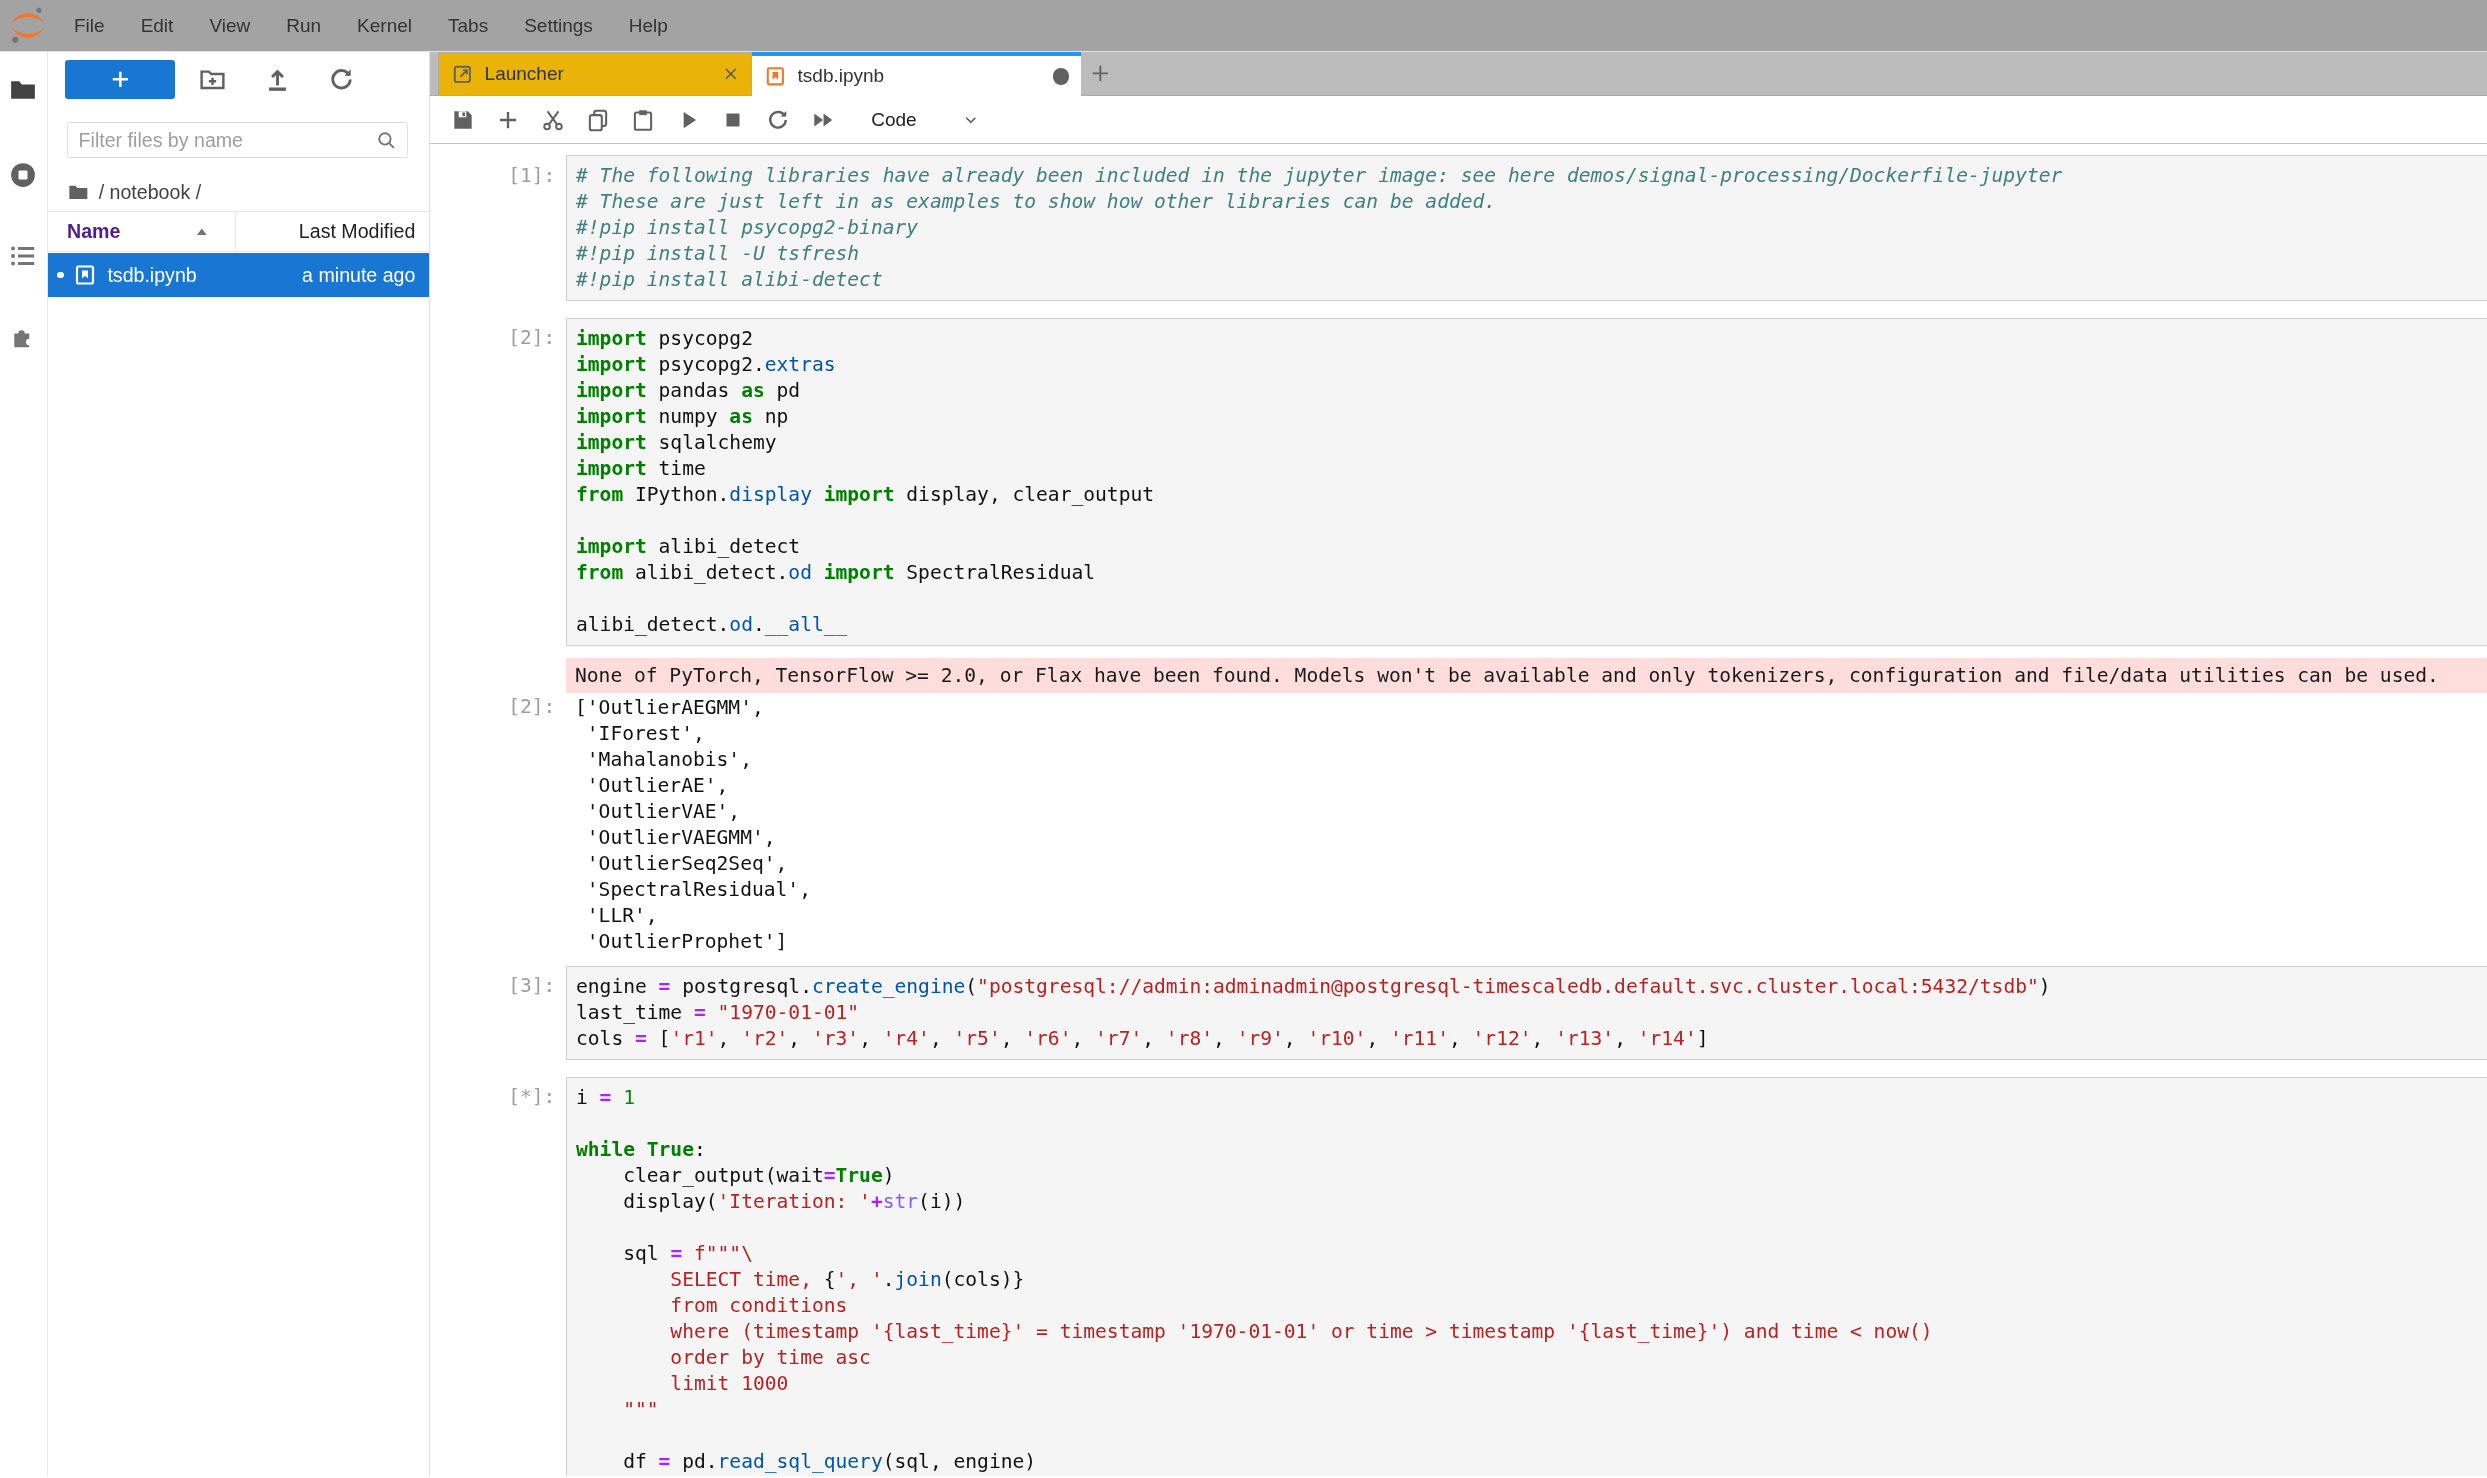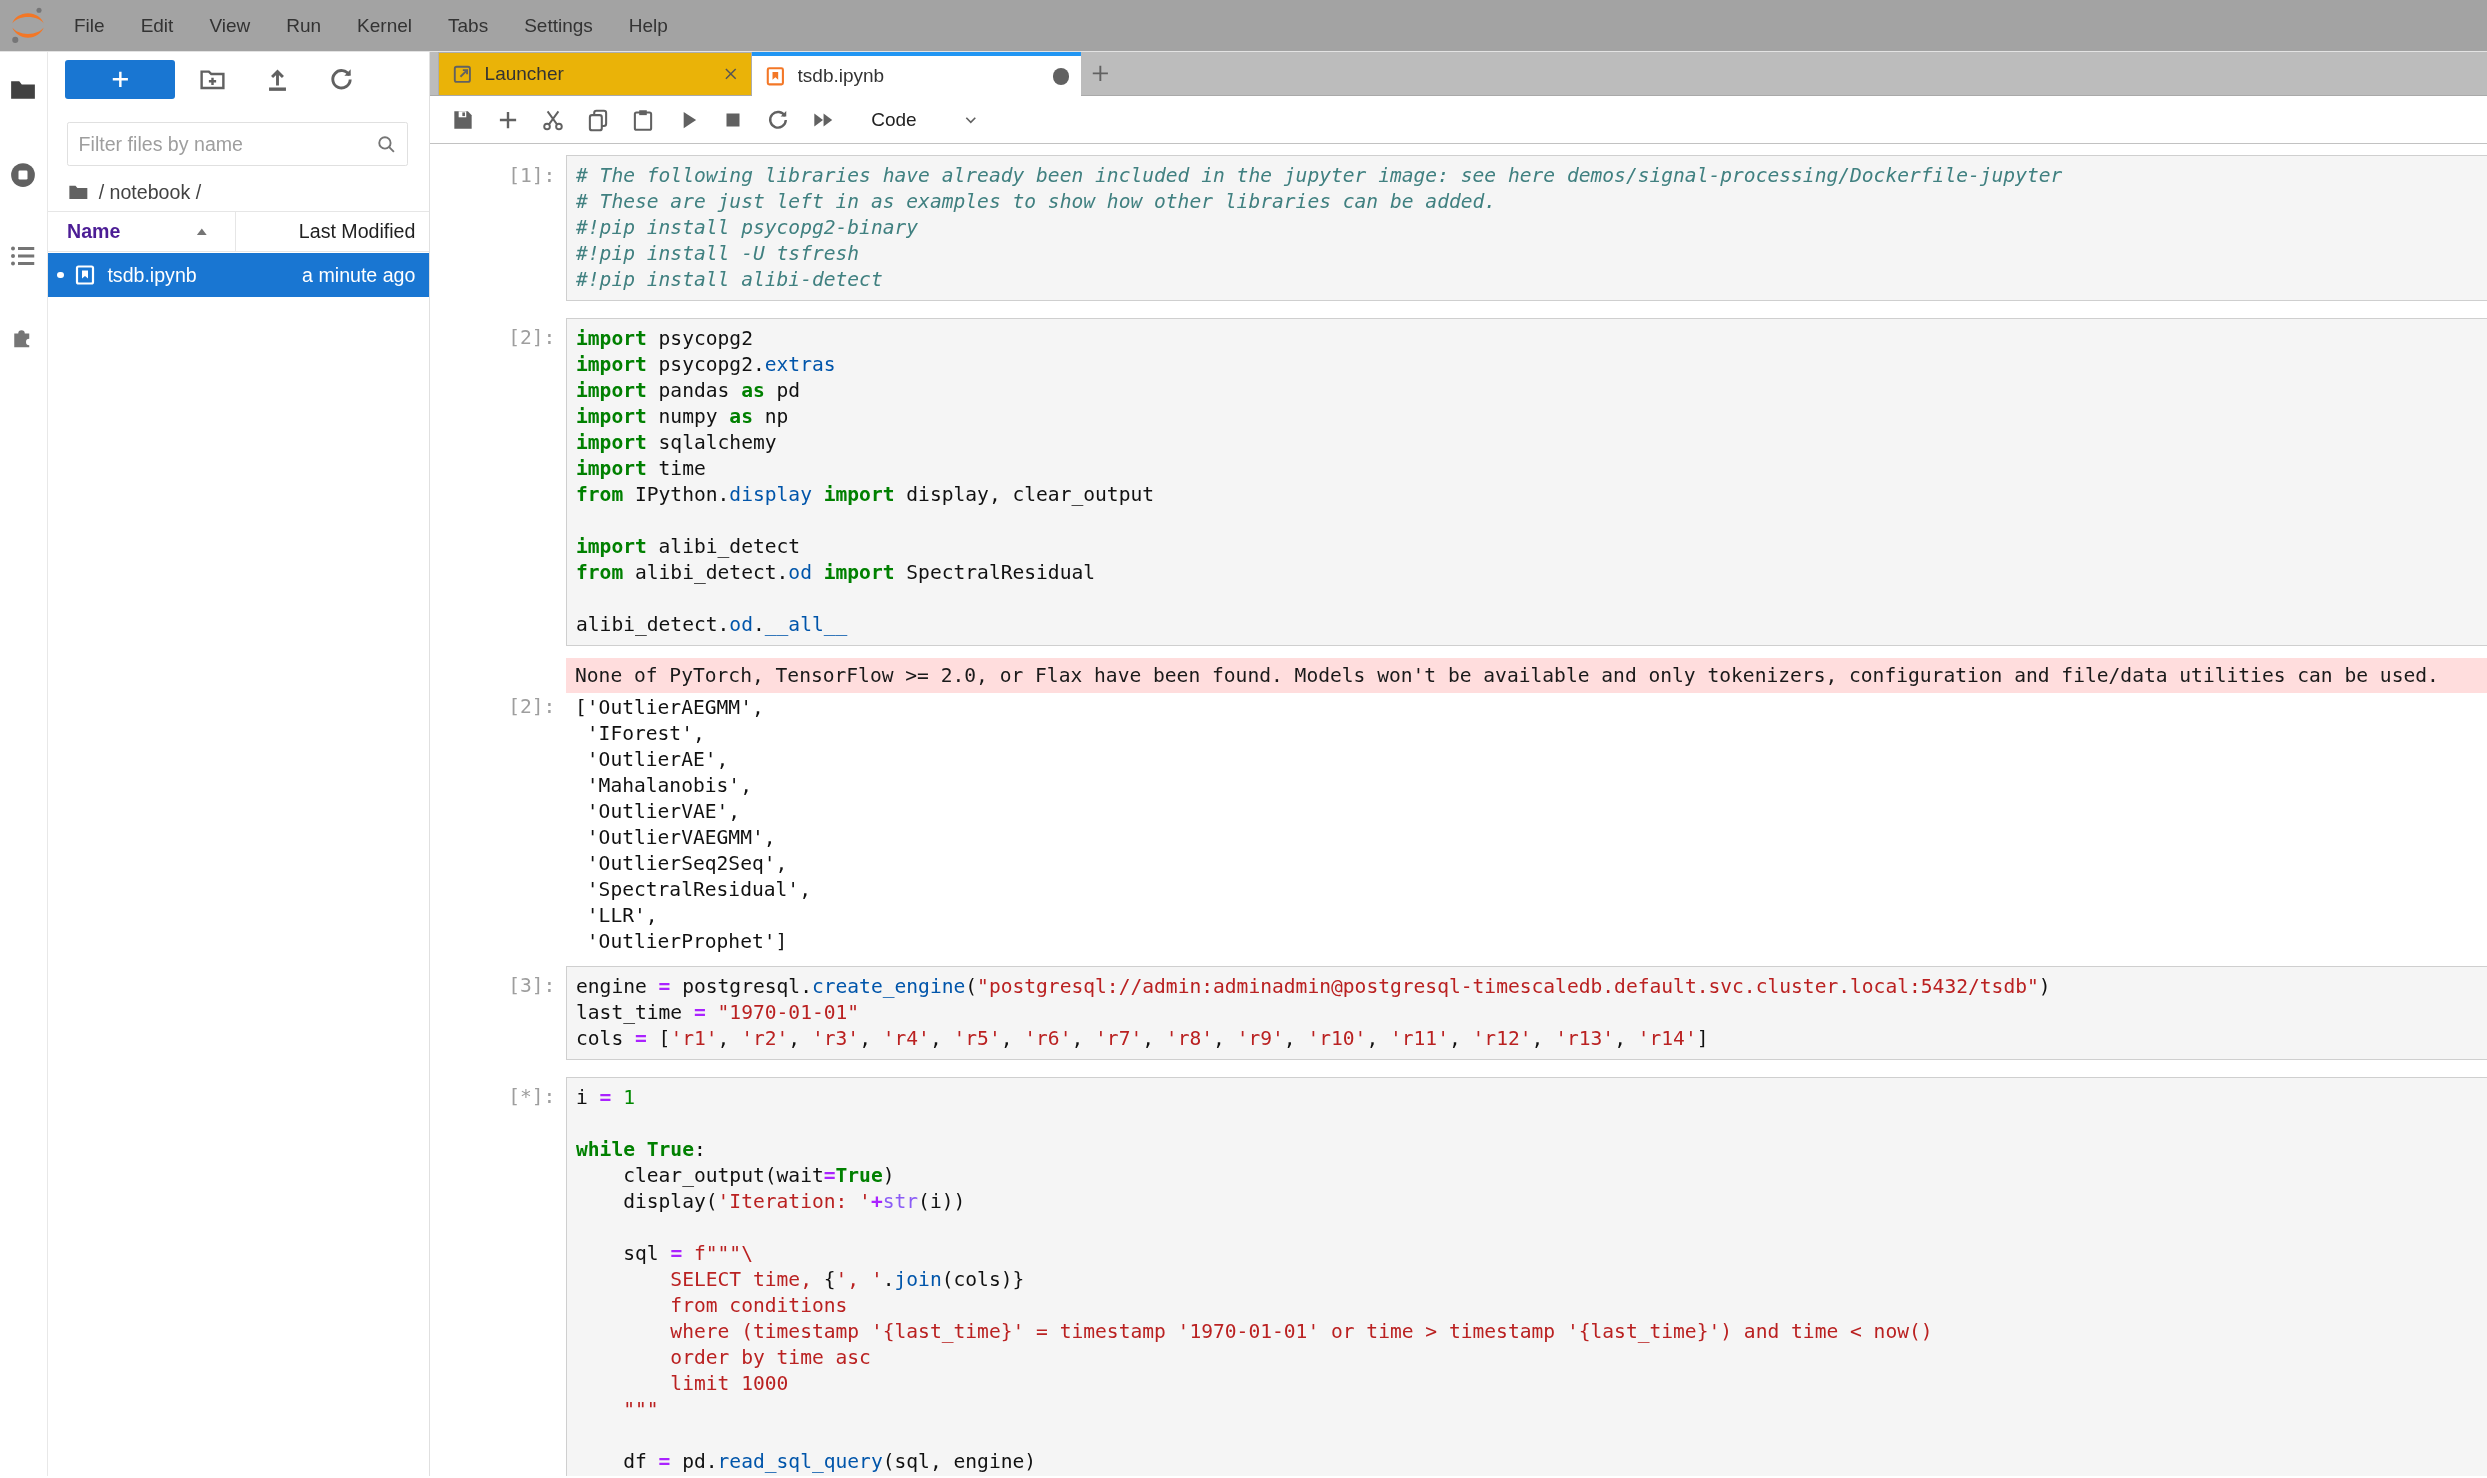--- a/index.html
+++ b/index.html
@@ -9,21 +9,21 @@
   .menu-item{font-size:19px;color:#333;padding:0 18px;line-height:51px;cursor:default;}
   .app-body{display:flex;height:1424px;}
   
   .iconstrip{width:47px;border-right:1.5px solid #e8e8e8;position:relative;background:#fff;flex:none;}
   .strip-icon{position:absolute;left:8.3px;width:30px;height:30px;}
   
   .filebrowser{width:381px;position:relative;background:#fff;flex:none;border-right:1.5px solid #e0e0e0;}
   .fb-toolbar{position:absolute;top:6.8px;left:0;right:0;height:42px;display:flex;align-items:center;}
   .newlauncher{margin-left:17.4px;width:110px;height:39px;background:#1976d2;border-radius:3px;display:flex;align-items:center;justify-content:center;}
   .fb-btn{width:29px;height:29px;}
-  .fb-filter{position:absolute;top:70px;left:19px;width:341px;height:44px;border:1.5px solid #e0e0e0;border-radius:2.3px;box-sizing:border-box;background:#fff;display:flex;align-items:center;justify-content:center;}
+  .fb-filter{position:absolute;top:70px;left:19px;width:341px;height:36px;border:1.5px solid #e0e0e0;border-radius:2.3px;box-sizing:border-box;background:#fff;display:flex;align-items:center;justify-content:center;}
   .fb-filter input{border:0;outline:0;flex:1;font-size:19.6px;color:#424242;padding-left:10.6px;background:transparent;font-family:"Liberation Sans",sans-serif;}
   .fb-filter input::placeholder{color:#9e9e9e;}
   .fb-crumb{position:absolute;top:129px;left:19px;display:flex;align-items:center;font-size:19.6px;color:#424242;}
   .fb-header{position:absolute;top:159px;left:0;right:0;height:41px;border-top:1.5px solid #e6e6e6;border-bottom:1.5px solid #e6e6e6;display:flex;align-items:center;box-sizing:border-box;}
   .fb-header .namecol{font-size:19.6px;font-weight:bold;color:#4c1d95;margin-left:19px;}
   .fb-header .sortcaret{margin-left:72px;width:19.6px;height:19.6px;}
   .fb-header .coldiv{width:1.5px;height:100%;background:#e6e6e6;margin-left:22.7px;}
   .fb-header .modcol{font-size:19.6px;color:#212121;margin-left:auto;margin-right:13.6px;}
   .fb-row{position:absolute;top:201px;left:0;right:0;height:44px;background:#1976d2;color:#fff;display:flex;align-items:center;font-size:19.6px;}
   .fb-row .dot{width:6.8px;height:6.8px;border-radius:50%;background:#fff;margin-left:9px;}
@@ -261,22 +261,22 @@
         </div>
         <div class="cellrow" style="top: 514px;">
           <div class="prompt"></div>
           <div class="stderrbox">None of PyTorch, TensorFlow &gt;= 2.0, or Flax have been found. Models won't be available and only tokenizers, configuration and file/data utilities can be used.</div>
         </div>
         <div class="cellrow" style="top: 551px;">
           <div class="prompt">[2]:</div>
           <div class="outputarea">
             <div class="cline">['OutlierAEGMM',</div>
             <div class="cline"> 'IForest',</div>
+            <div class="cline"> 'Mahalanobis',</div>
             <div class="cline"> 'OutlierAE',</div>
-            <div class="cline"> 'Mahalanobis',</div>
             <div class="cline"> 'OutlierVAE',</div>
             <div class="cline"> 'OutlierVAEGMM',</div>
             <div class="cline"> 'OutlierSeq2Seq',</div>
             <div class="cline"> 'SpectralResidual',</div>
             <div class="cline"> 'LLR',</div>
             <div class="cline"> 'OutlierProphet']</div>
           </div>
         </div>
         <div class="cellrow" style="top: 822px;">
           <div class="prompt code">[3]:</div>

